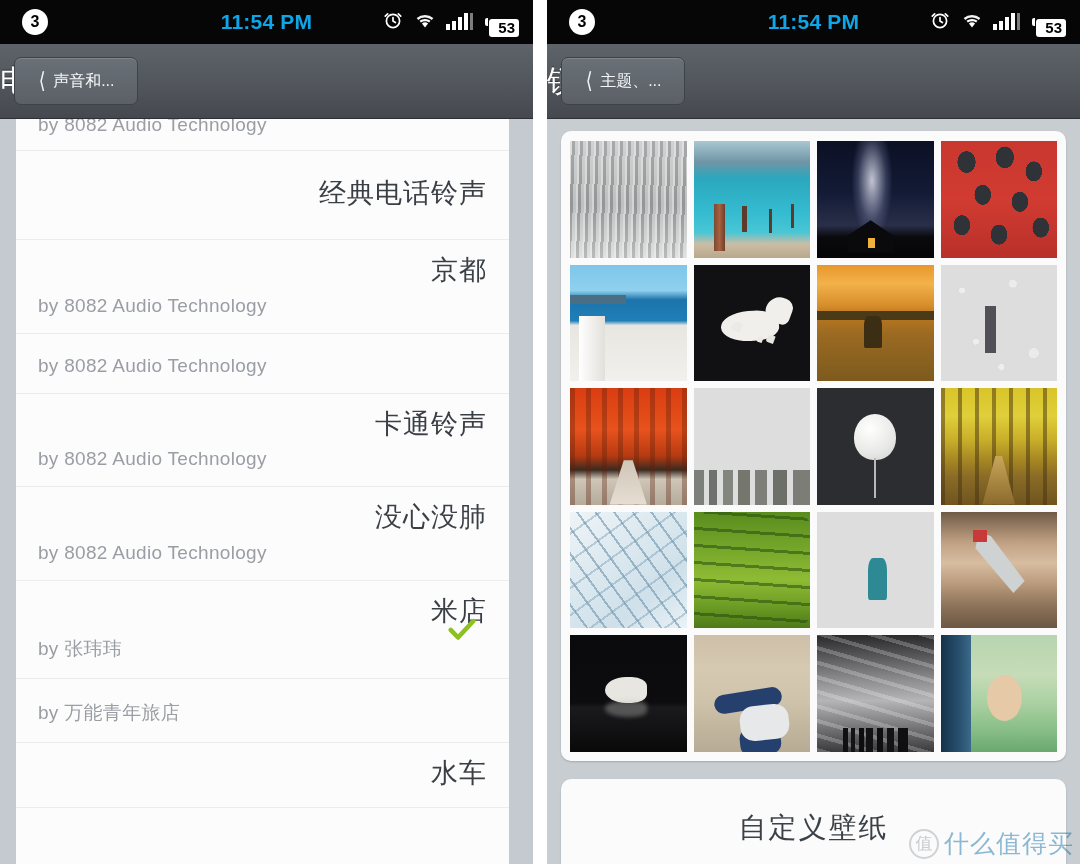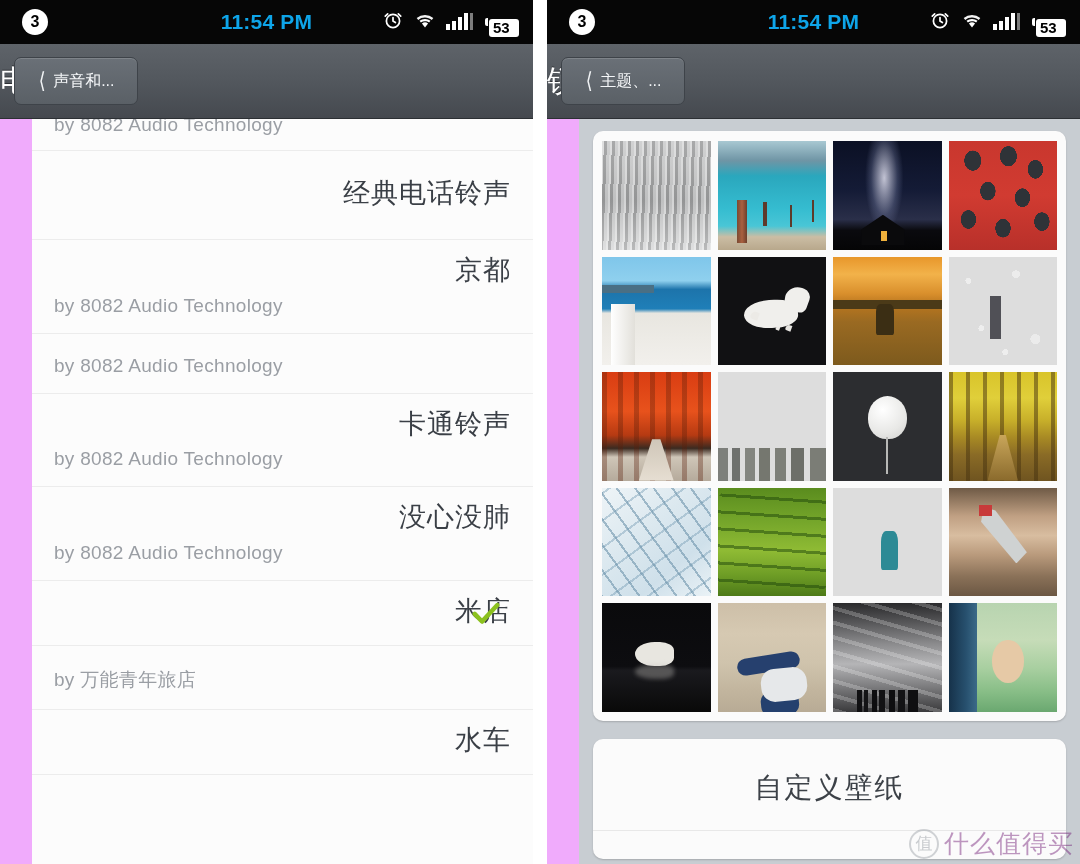--- a/index.html
+++ b/index.html
@@ -90,21 +90,21 @@
   }
   .batt-body {
     background: #ffffff;
     color: #000000;
     font-size: 15px;
     font-weight: bold;
     padding: 1px 4px 2px 4px;
     border-radius: 3px;
     line-height: 1;
     min-width: 22px;
-    text-align: left;
+    text-align: right;
     margin-top: 11px;
   }
   .batt-nub {
     width: 3px; height: 8px;
     background: #ffffff;
     margin-right: 1px;
     border-radius: 2px 0 0 2px;
   }
 
   
@@ -153,24 +153,22 @@
     font-size: 30px;
     letter-spacing: 2px;
     text-shadow: 0 -1px 0 rgba(0,0,0,.45);
     pointer-events: none;
   }
 
   
   .bodywrap {
     flex: 1 1 auto;
     display: flex;
-    flex-direction: column;
     min-height: 0;
-    background: #f0abfc;
-    padding-left: 32px;
+    background: #84cc16;
   }
   .bezel {
     width: 16px;
     flex: none;
     background: #c5cad0;
   }
   .bezel.rightb { width: 24px; background: #c5cad0; }
   .content {
     flex: 1 1 auto;
     min-width: 0;
@@ -296,21 +294,21 @@
     border-radius: 50%;
     border: 2px solid #9aa0a6;
     color: #8d939a;
     font-size: 17px;
     display: flex;
     align-items: center;
     justify-content: center;
   }
   .wm-text {
     font-size: 25px;
-    color: #701a75;
+    color: #0369a1;
     letter-spacing: 1px;
   }
 
   
   .art { background-repeat: no-repeat; }
 
   
   .a-waterfall {
     background:
       repeating-linear-gradient(92deg, rgba(255,255,255,.55) 0 2px, rgba(120,120,120,.25) 2px 5px, rgba(255,255,255,.35) 5px 8px),
@@ -637,20 +635,21 @@
               <div class="ring-row">
                 <div class="ring-title">卡通铃声</div>
                 <div class="ring-sub">by 8082 Audio Technology</div>
               </div>
               <div class="ring-row">
                 <div class="ring-title">没心没肺</div>
                 <div class="ring-sub">by 8082 Audio Technology</div>
               </div>
               <div class="ring-row">
                 <div class="ring-title">米店</div>
+                <div class="ring-sub">by 张玮玮</div>
                 <span class="check"><svg width="34" height="34" viewBox="0 0 24 24" fill="none" stroke="#8CC11F" stroke-width="3.2" stroke-linecap="round" stroke-linejoin="round">
                     <path d="M4 12.6 9.2 18 20 6.4"></path>
                   </svg></span>
               </div>
               <div class="ring-row">
                 <div class="ring-sub">by 万能青年旅店</div>
               </div>
               <div class="ring-row">
                 <div class="ring-title">水车</div>
               </div>

